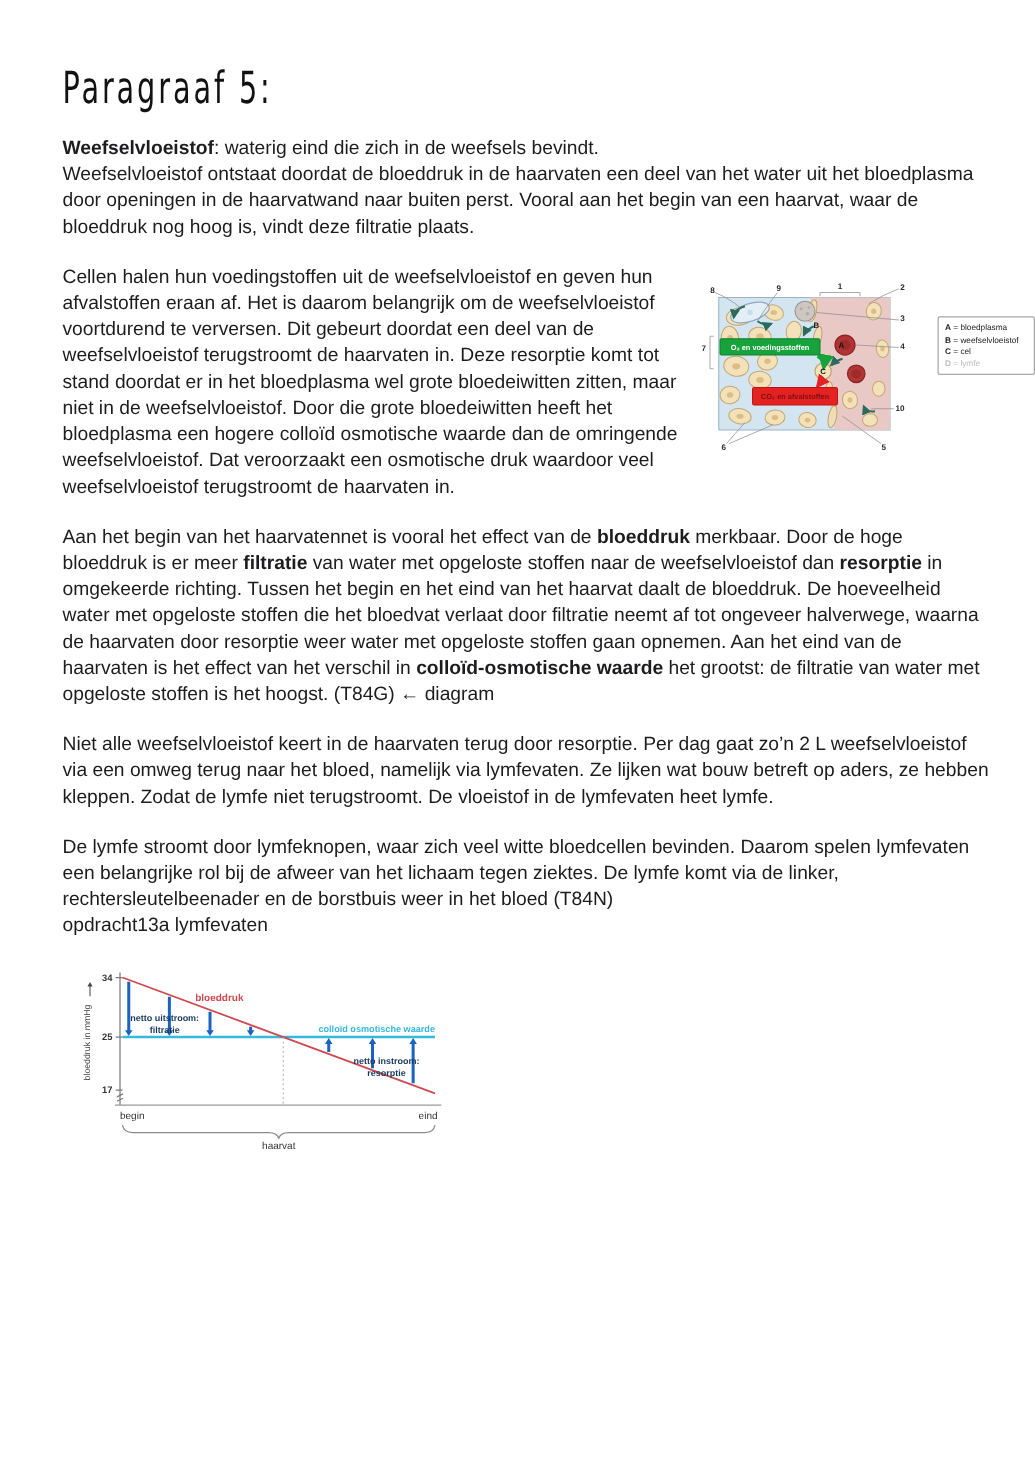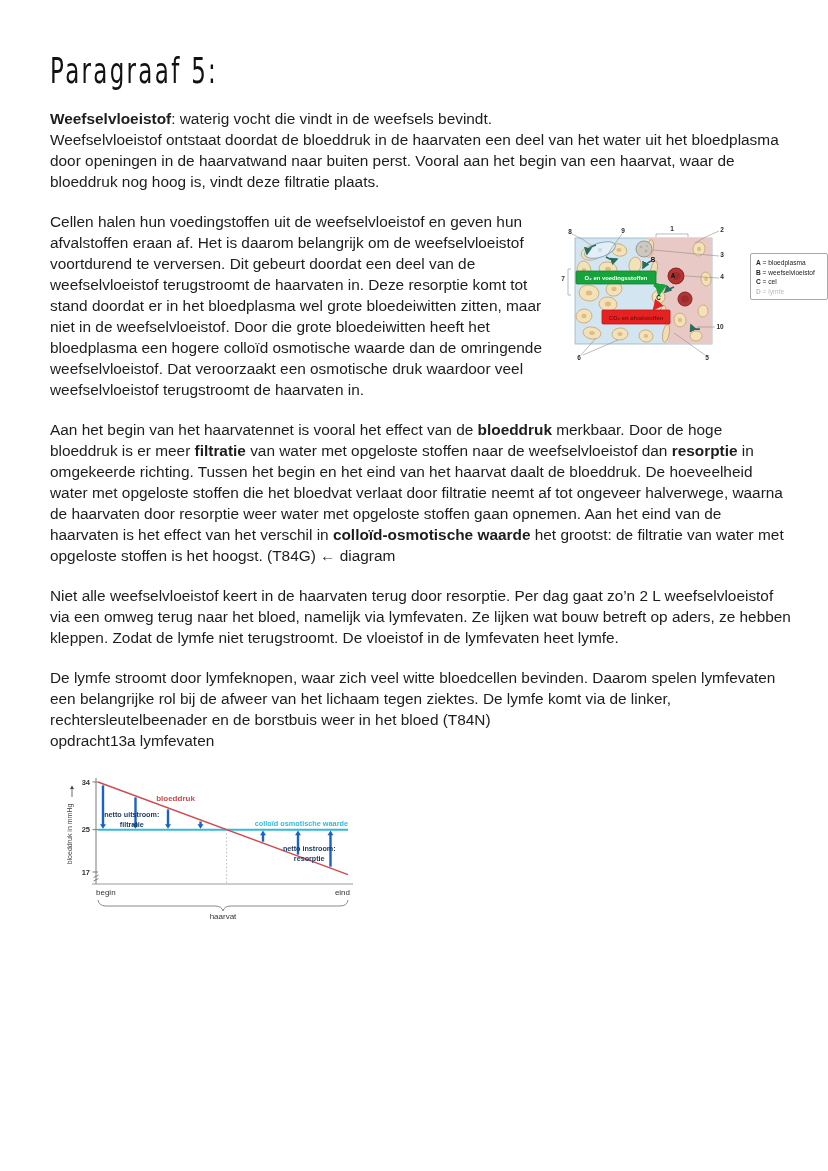--- a/index.html
+++ b/index.html
@@ -23,21 +23,21 @@
   .gbl{font-size:5.9px;font-weight:700;fill:#ffffff;text-anchor:middle}
   .rbl{font-size:5.9px;font-weight:700;fill:#7d0f0f;text-anchor:middle}
 </style>
 </head>
 <body>
 
 <div class="page">
 
   <div class="title">Paragraaf 5:</div>
 
-  <div class="body"><strong>Weefselvloeistof</strong><span>: waterig vocht die vindt in de weefsels bevindt.</span><br><span>Weefselvloeistof ontstaat doordat de bloeddruk in de haarvaten een deel van het water uit het bloedplasma door openingen in de haarvatwand naar buiten perst. Vooral aan het begin van een haarvat, waar de bloeddruk nog hoog is, vindt deze filtratie plaats.</span></div>
+  <div class="body"><strong>Weefselvloeistof</strong><span>: waterig eind die zich in de weefsels bevindt.</span><br><span>Weefselvloeistof ontstaat doordat de bloeddruk in de haarvaten een deel van het water uit het bloedplasma door openingen in de haarvatwand naar buiten perst. Vooral aan het begin van een haarvat, waar de bloeddruk nog hoog is, vindt deze filtratie plaats.</span></div>
 
   <div class="body">
     <span class="figure-float" style="display:block">
       <svg viewBox="0 0 272 146" width="272" height="146">
         <defs>
           <marker id="tealhead" orient="auto" markerWidth="6" markerHeight="6" refX="4" refY="2.5">
             <path d="M0,0 L5,2.5 L0,5 z" fill="#2a6b5c"></path>
           </marker>
           <marker id="greenhead" orient="auto" markerWidth="6" markerHeight="6" refX="4" refY="2.5">
             <path d="M0,0 L5,2.5 L0,5 z" fill="#16a33b"></path>

